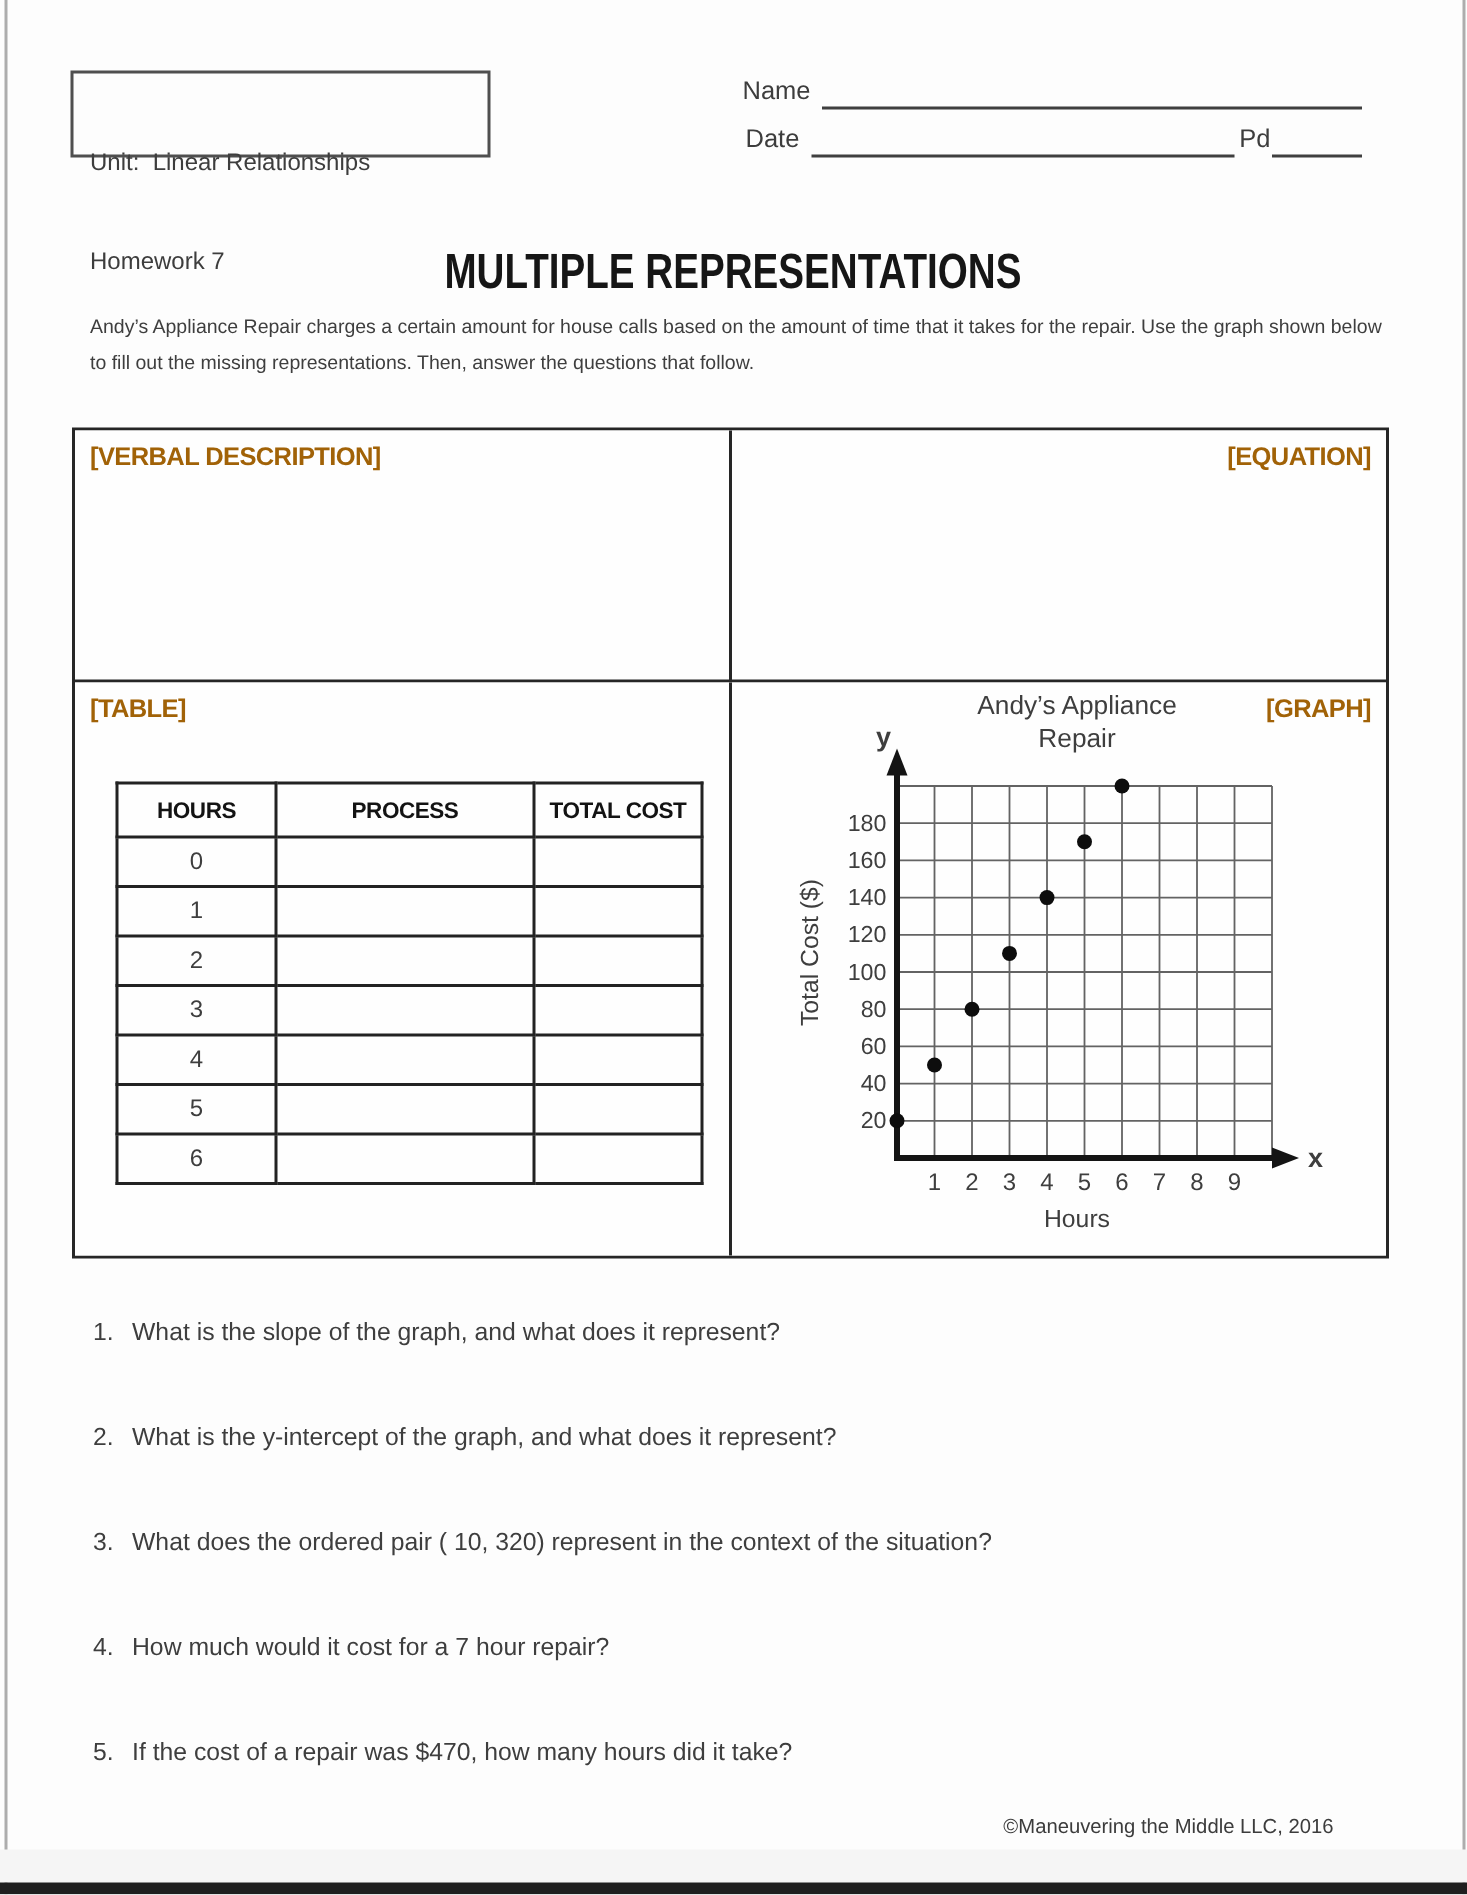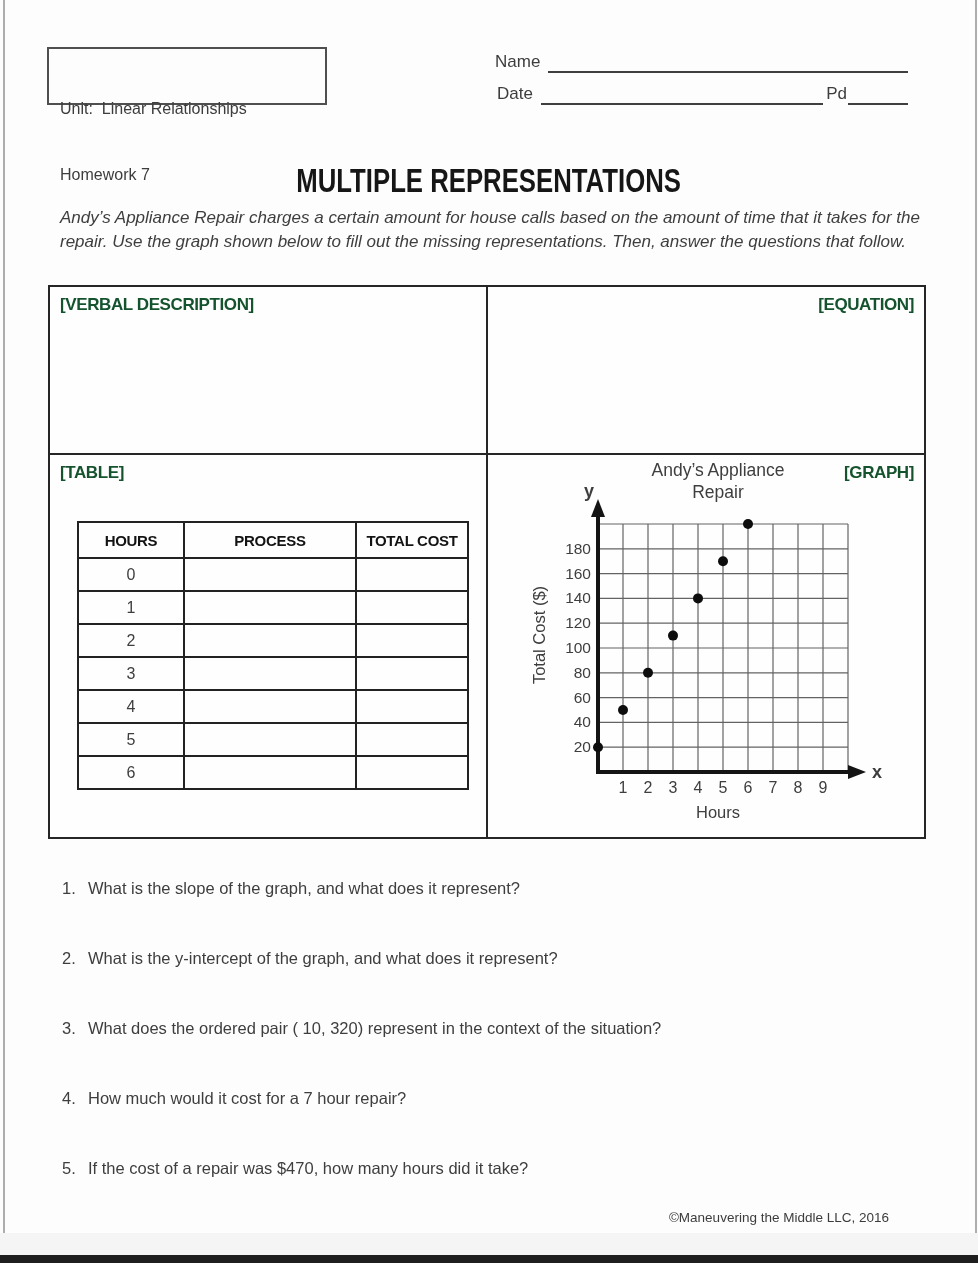--- a/index.html
+++ b/index.html
@@ -12,49 +12,49 @@
   .edge-right { left:975px; }
   .bottom-fade { position:absolute; left:0; right:0; bottom:8px; height:22px; background:#f5f5f5; }
   .bottom-bar { position:absolute; left:0; right:0; bottom:0; height:8px; background:#1f1f1f; }
 
   .unit-box {
     position:absolute; left:47px; top:47px; width:280px; height:58px;
     border:2px solid #4f4f4f; box-sizing:border-box; padding:5px 11px;
     font-size:16px; line-height:22px; color:#3d3d3d; white-space:pre-wrap;
   }
 
-  .field-row { position:absolute; display:flex; align-items:center; font-size:17px; color:#3d3d3d; }
+  .field-row { position:absolute; display:flex; align-items:flex-start; font-size:17px; color:#3d3d3d; }
   .row-name { left:495px; top:50px; width:413px; }
   .row-date { left:497px; top:82px; width:411px; }
   .field-label { margin-right:8px; line-height:22px; }
   .fill-line { border-bottom:2px solid #3f3f3f; height:21px; }
   .fill-grow { flex:1; }
   .fill-pd { width:60px; }
   .pd-label { margin:0 1px 0 3px; line-height:22px; }
 
   .title-wrap { position:absolute; left:0; top:162px; width:100%; text-align:center; }
   .doc-title {
     display:inline-block; font-size:33px; font-weight:800; color:#161616;
     letter-spacing:0px; transform:scaleX(0.78); transform-origin:center;
     white-space:nowrap;
   }
 
-  .intro { position:absolute; left:60px; top:206px; width:862px; font-size:17px; line-height:24px; color:#3e3e3e;font-style:italic; }
+  .intro { position:absolute; left:60px; top:206px; width:862px; font-size:13px; line-height:24px; color:#3e3e3e; }
 
   .main-box {
     position:absolute; left:48px; top:285px; width:878px; height:554px;
     border:2px solid #262626; box-sizing:border-box;
     display:grid; grid-template-columns:438px 1fr; grid-template-rows:168px 1fr;
   }
   .cell { position:relative; box-sizing:border-box; background:#fefefe; }
   .cell-tl { border-right:2px solid #262626; border-bottom:2px solid #262626; }
   .cell-tr { border-bottom:2px solid #262626; }
   .cell-bl { border-right:2px solid #262626; }
   .bracket-label {
-    position:absolute; font-weight:800; font-size:17px; color:#14532d;
+    position:absolute; font-weight:800; font-size:17px; color:#a16207;
     letter-spacing:-0.4px; white-space:nowrap;
   }
   .label-left { left:10px; top:8px; }
   .label-right { right:10px; top:8px; }
   .blank-area { position:absolute; left:0; right:0; top:34px; bottom:0; }
 
   table.hw-table { position:absolute; left:27px; top:66px; border-collapse:collapse; }
   .hw-table th, .hw-table td { border:2px solid #222222; box-sizing:border-box; }
   .hw-table th {
     height:36px; font-size:15px; font-weight:800; color:#131313; letter-spacing:-0.3px;

